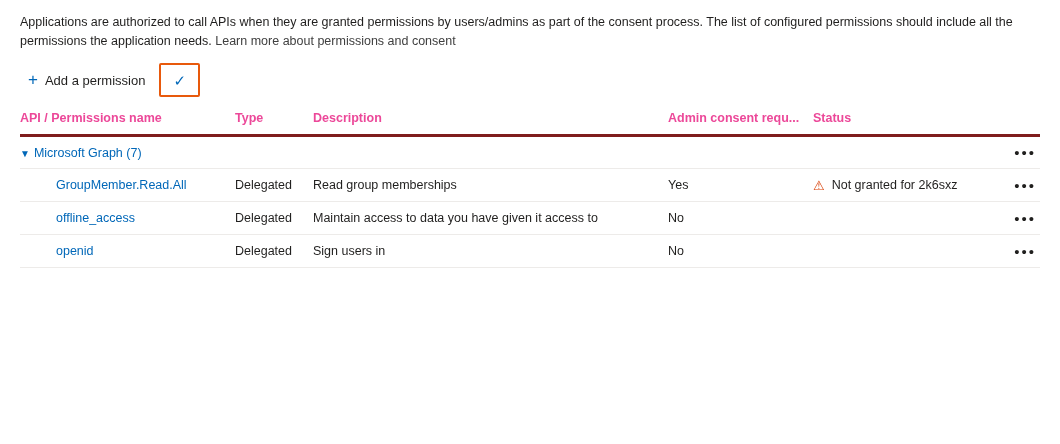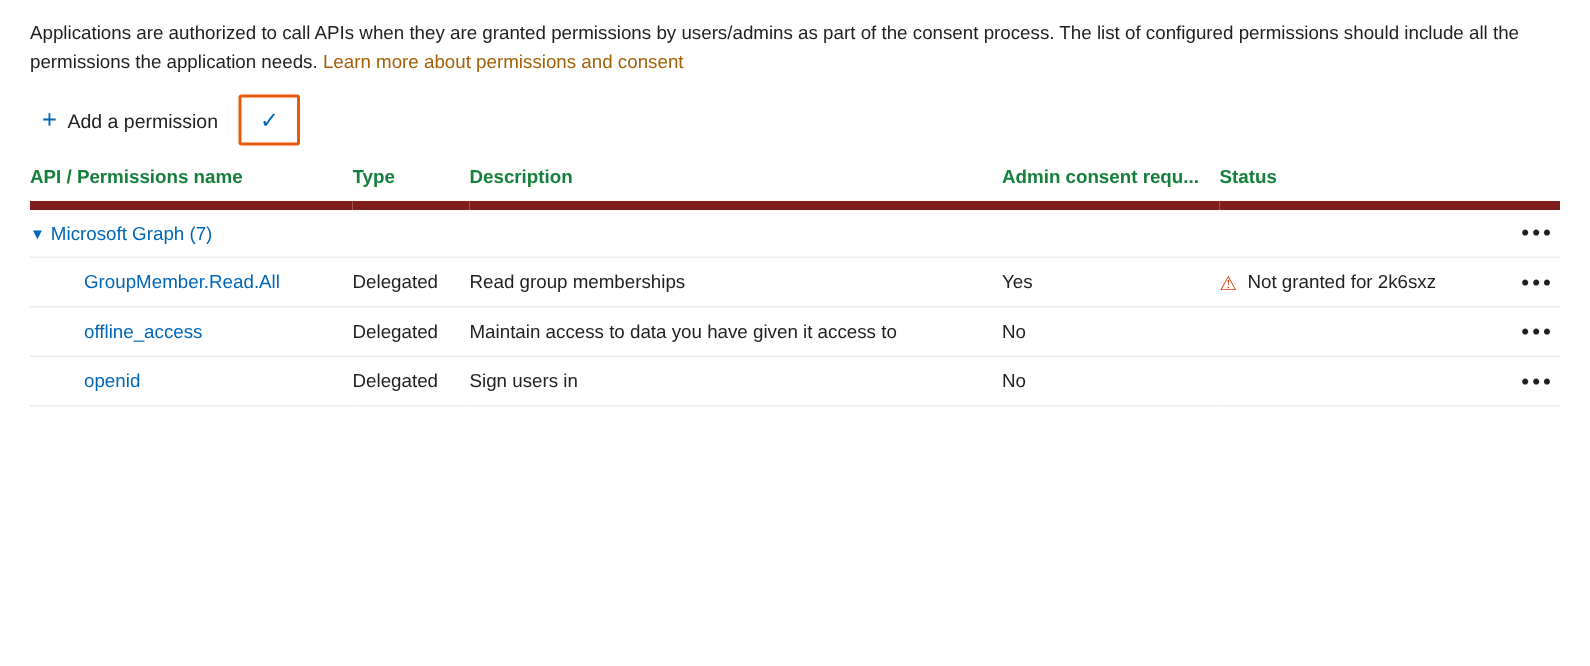--- a/index.html
+++ b/index.html
@@ -29,21 +29,21 @@
     letter-spacing: 0.1px;
   }
   .description {
     margin: 13px 20px 0 20px;
     font-size: 12.5px;
     line-height: 19px;
     color: #201f1e;
     max-width: 1000px;
   }
   .link {
-    color: #a16207;
+    color: #404040;
     text-decoration: none;
     cursor: pointer;
   }
   .command-bar {
     display: flex;
     align-items: center;
     margin: 14px 0 0 20px;
     height: 30px;
   }
   .cmd-btn {
@@ -85,23 +85,23 @@
   table {
     width: 1020px;
     margin: 16px 0 0 20px;
     border-collapse: collapse;
     table-layout: fixed;
   }
   thead th {
     text-align: left;
     font-weight: 600;
     font-size: 12.5px;
-    color: #15803d;
+    color: #ec4899;
     padding: 0 0 9px 0;
-    border-bottom: 6px solid #7f1d1d;
+    border-bottom: 3px solid #7f1d1d;
     white-space: nowrap;
     overflow: hidden;
     text-overflow: ellipsis;
   }
   tbody td {
     padding: 0;
     height: 32px;
     font-size: 12.5px;
     color: #201f1e;
     border-bottom: 1px solid #edebe9;

